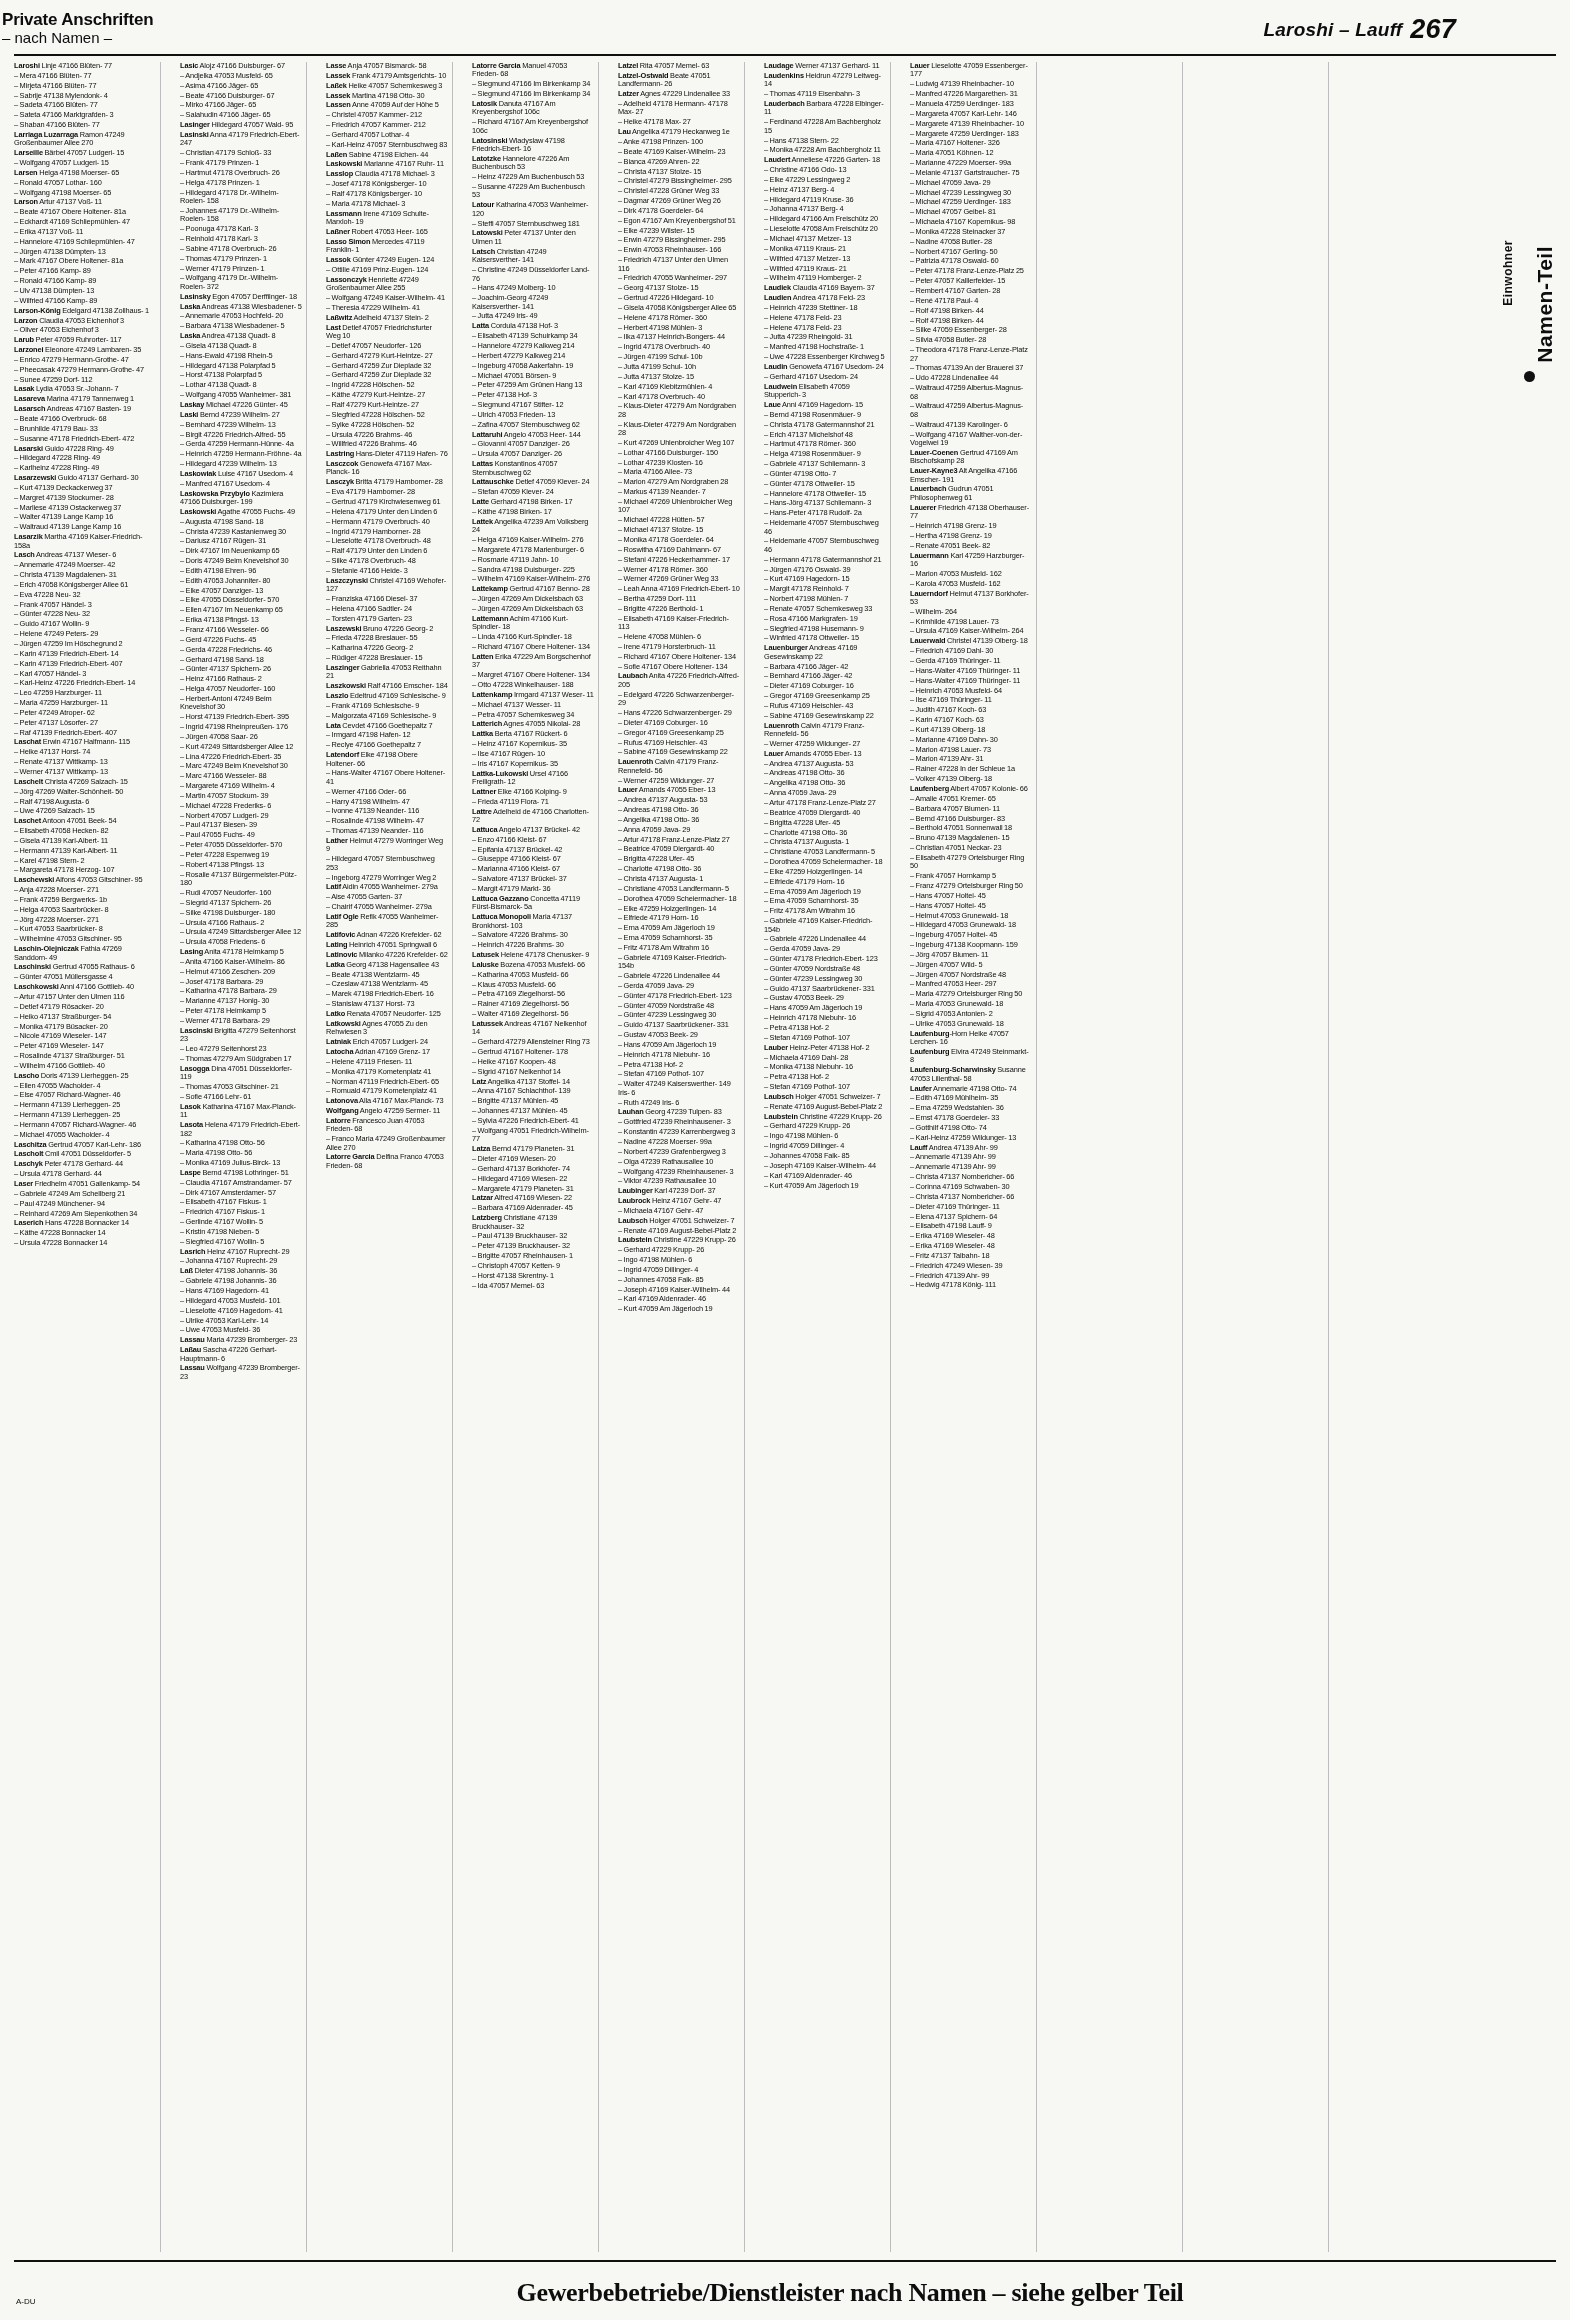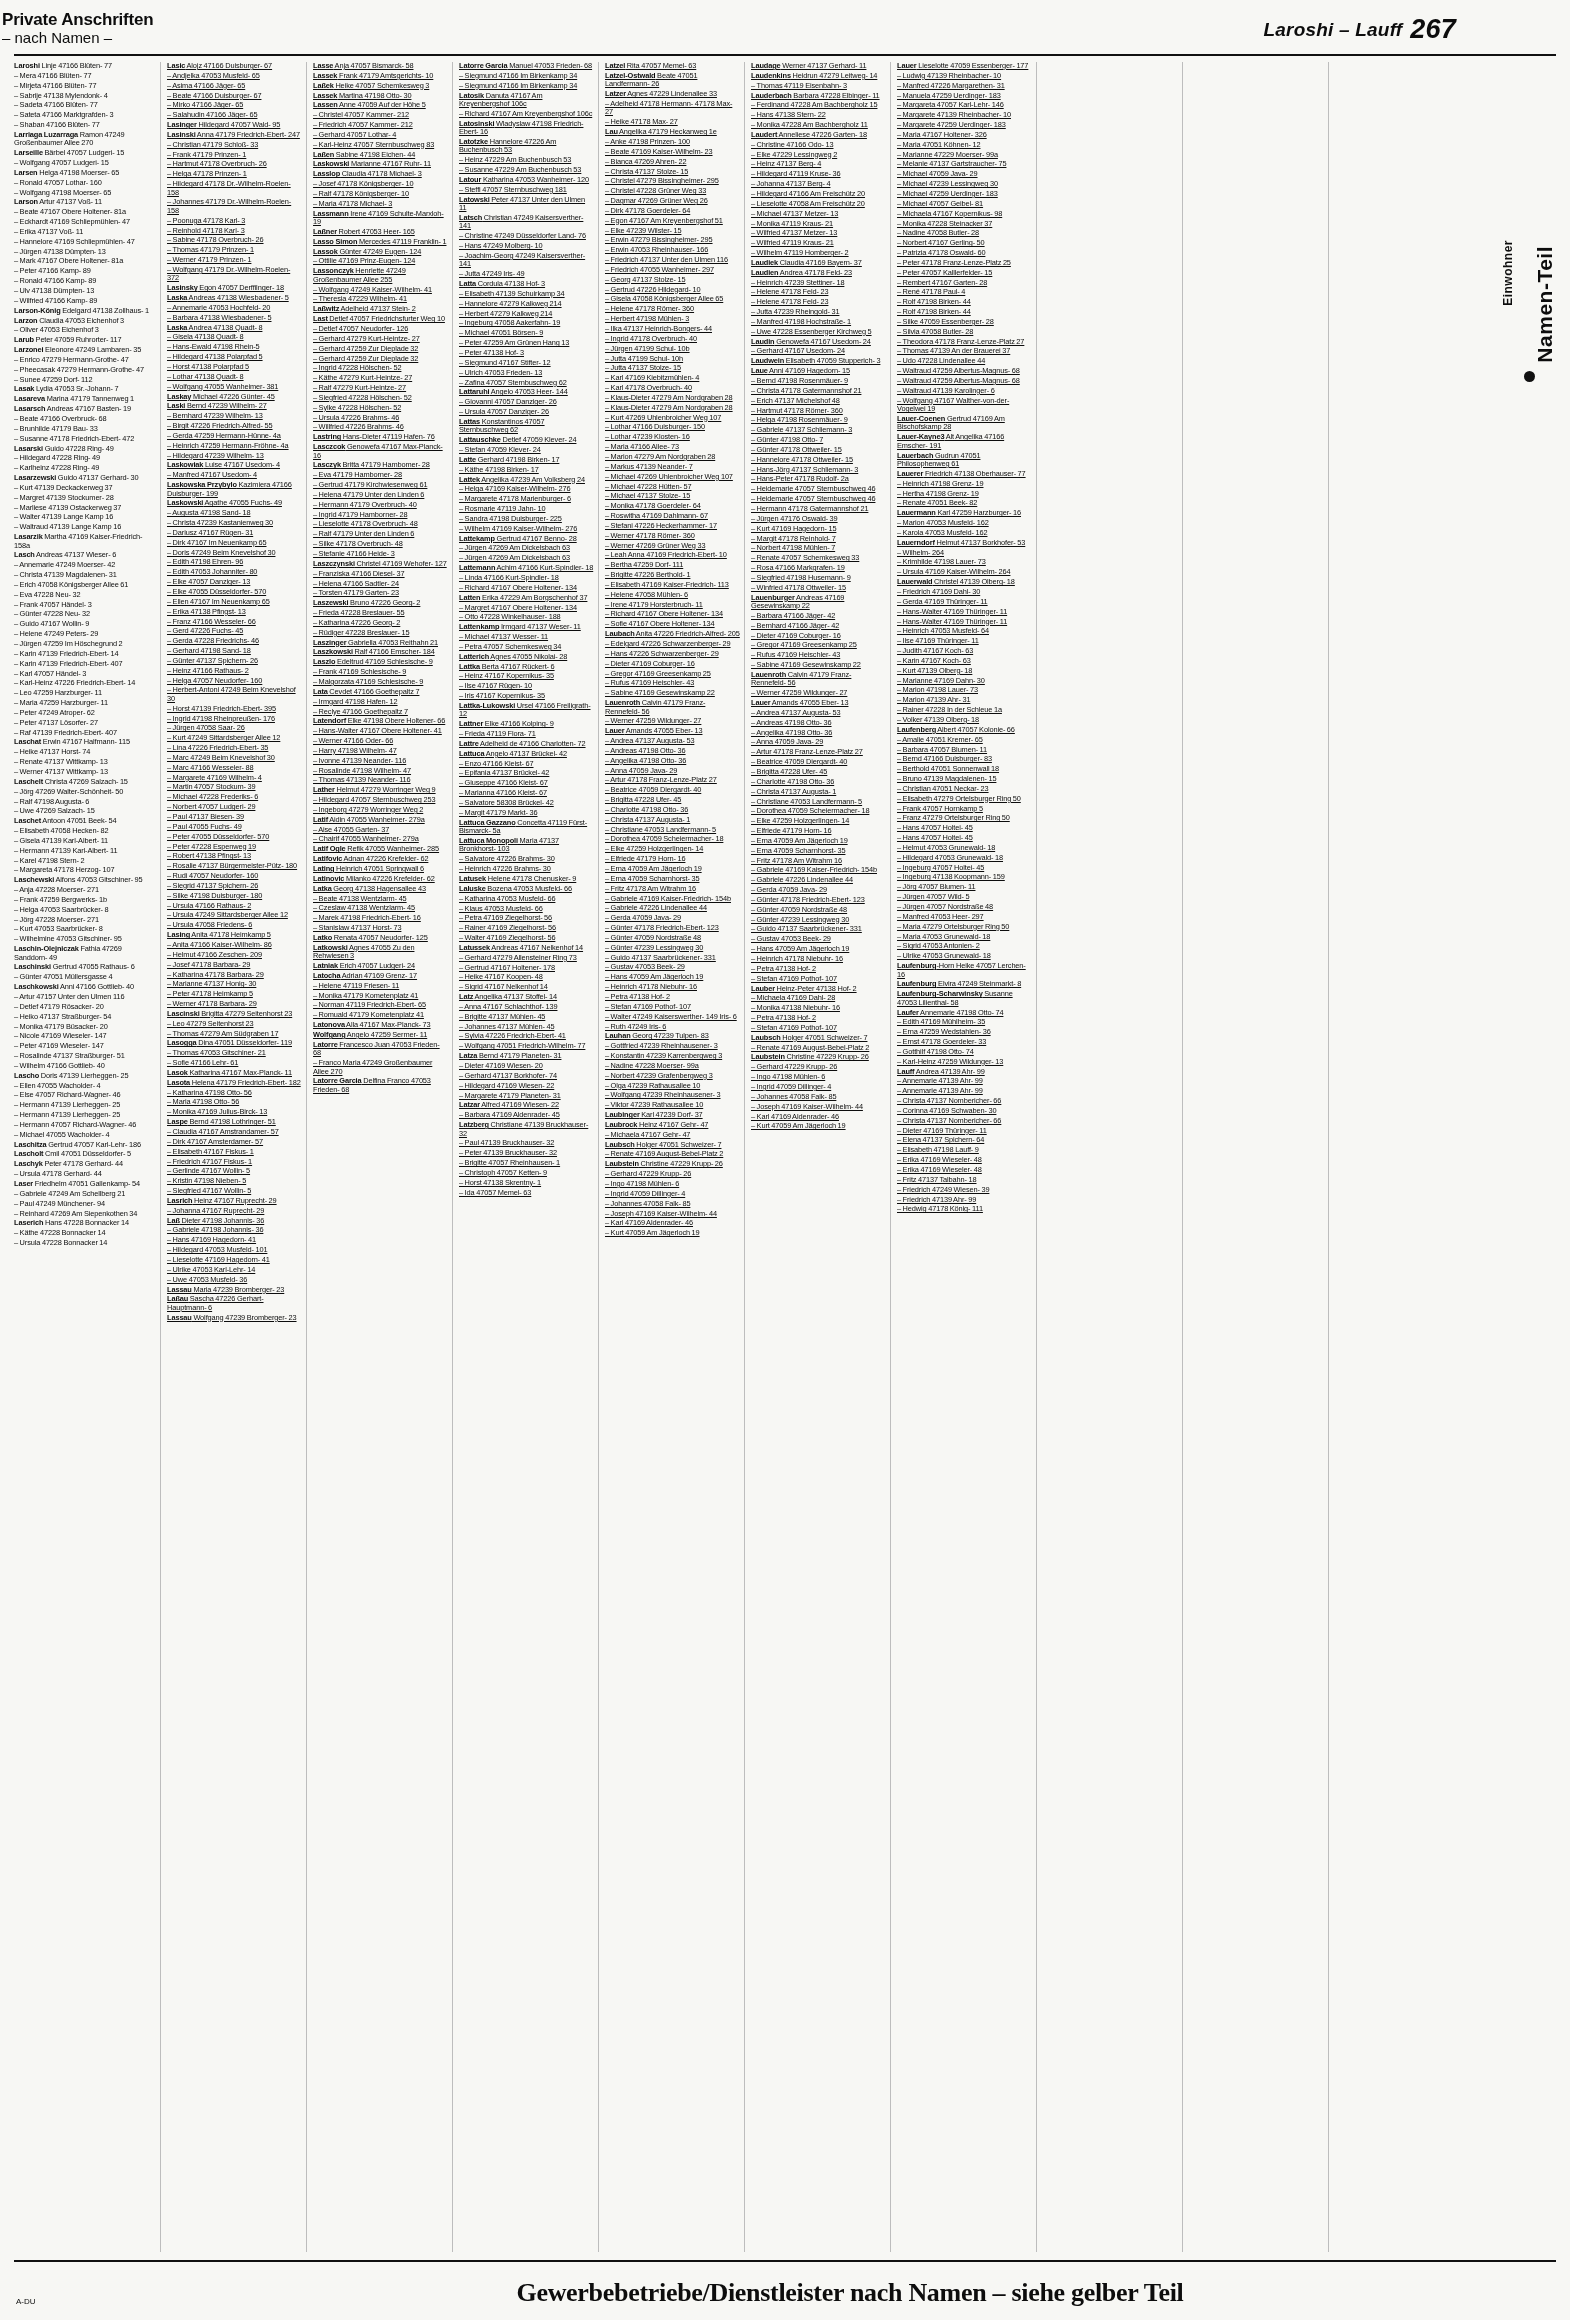--- a/index.html
+++ b/index.html
@@ -123,22 +123,21 @@
   }
   .col {
     width: 146px;
     padding-right: 4px;
     box-sizing: border-box;
     overflow: hidden;
     position: relative;
   }
   .col + .col {
     border-left: 1px solid #bdbdbd;
-    padding-left: 6px;
-    text-decoration: underline;
+    padding-left: 19px;
   }
   .entry {
     font-size: 7.4px;
     line-height: 8.45px;
     margin: 0 0 1.4px 0;
     word-spacing: -0.3px;
     letter-spacing: -0.12px;
   }
   .entry b {
     font-weight: bold;
@@ -600,21 +599,21 @@
         <div class="entry">– Iris 47167 Kopernikus- 35</div>
         <div class="entry"><b>Lattka-Lukowski</b> Ursel 47166 Freiligrath- 12</div>
         <div class="entry"><b>Lattner</b> Elke 47166 Kolping- 9</div>
         <div class="entry">– Frieda 47119 Flora- 71</div>
         <div class="entry"><b>Lattre</b> Adelheid de 47166 Charlotten- 72</div>
         <div class="entry"><b>Lattuca</b> Angelo 47137 Brückel- 42</div>
         <div class="entry">– Enzo 47166 Kleist- 67</div>
         <div class="entry">– Epifania 47137 Brückel- 42</div>
         <div class="entry">– Giuseppe 47166 Kleist- 67</div>
         <div class="entry">– Marianna 47166 Kleist- 67</div>
-        <div class="entry">– Salvatore 58308 Brückel- 42</div>
+        <div class="entry">– Salvatore 47137 Brückel- 37</div>
         <div class="entry">– Margit 47179 Markt- 36</div>
         <div class="entry"><b>Lattuca Gazzano</b> Concetta 47119 Fürst-Bismarck- 5a</div>
         <div class="entry"><b>Lattuca Monopoli</b> Maria 47137 Bronkhorst- 103</div>
         <div class="entry">– Salvatore 47226 Brahms- 30</div>
         <div class="entry">– Heinrich 47226 Brahms- 30</div>
         <div class="entry"><b>Latusek</b> Helene 47178 Chenusker- 9</div>
         <div class="entry"><b>Laluske</b> Bozena 47053 Musfeld- 66</div>
         <div class="entry">– Katharina 47053 Musfeld- 66</div>
         <div class="entry">– Klaus 47053 Musfeld- 66</div>
         <div class="entry">– Petra 47169 Ziegelhorst- 56</div>

